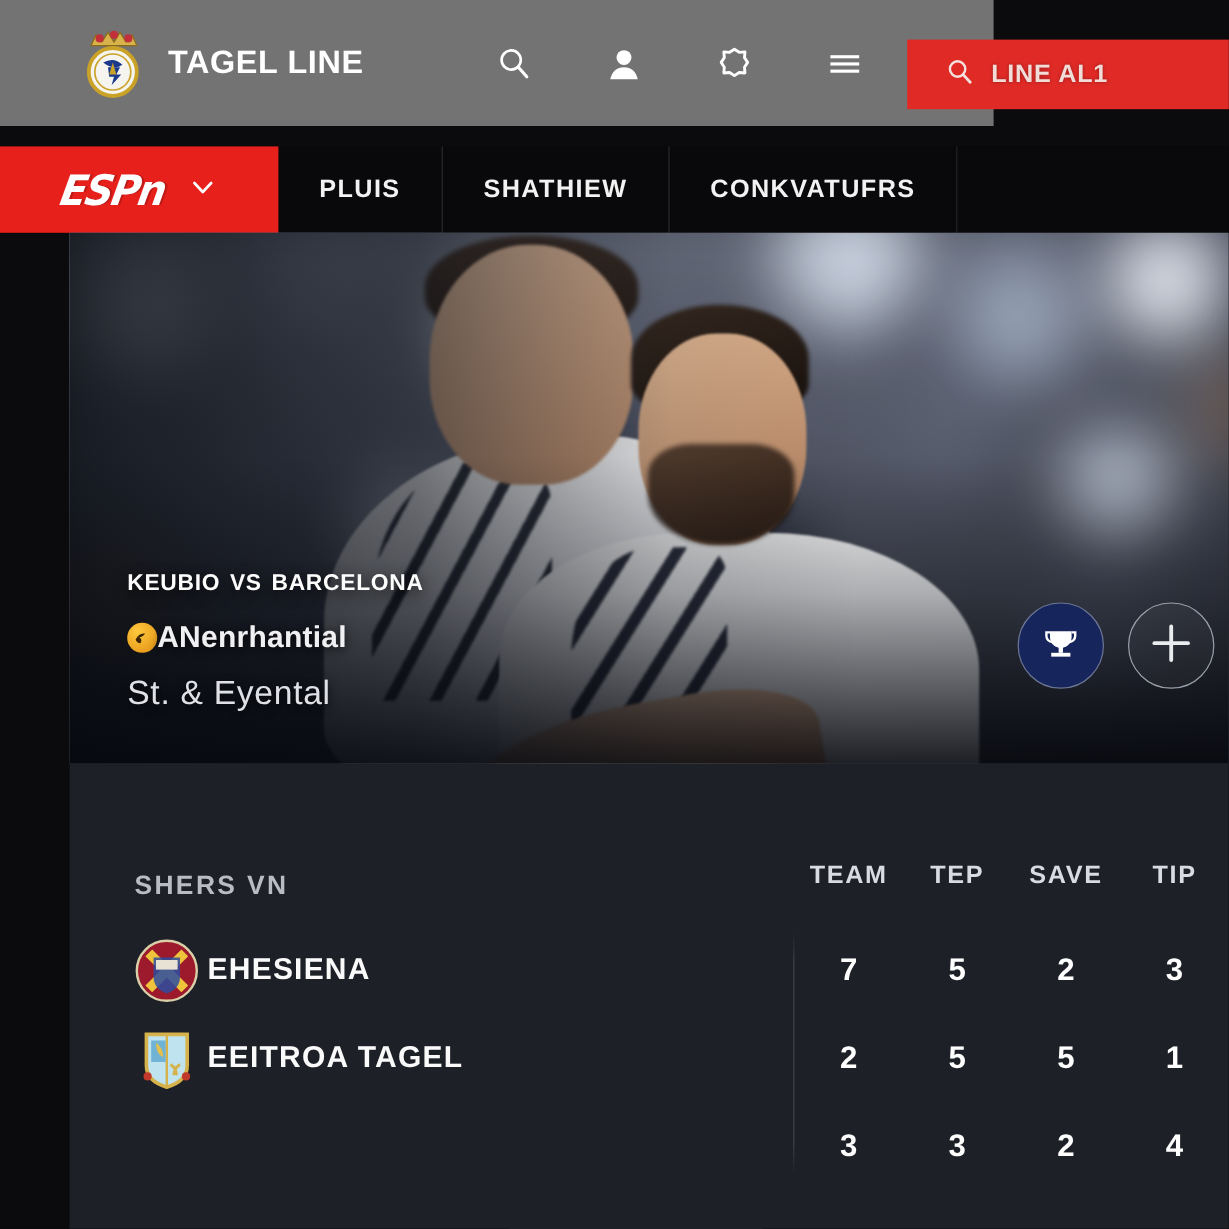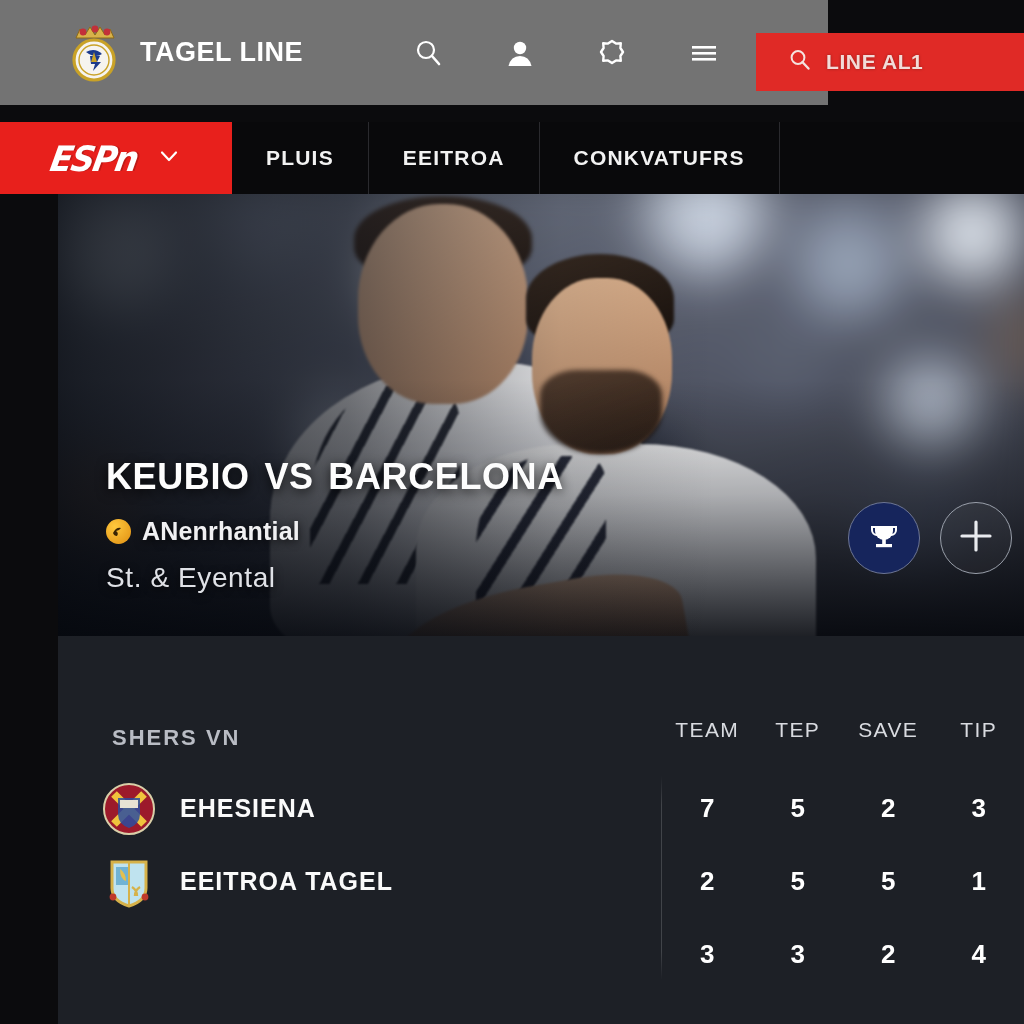--- a/index.html
+++ b/index.html
@@ -144,25 +144,25 @@
     border:3px solid #222a38;filter:blur(.8px);
   }
   .hero-shade{
     position:absolute;inset:0;
     background:
       linear-gradient(90deg,rgba(5,8,14,.82) 0%,rgba(6,9,16,.55) 30%,rgba(8,10,16,.12) 52%,rgba(8,10,16,0) 68%),
       linear-gradient(0deg,rgba(4,6,11,.88) 0%,rgba(4,6,11,.30) 32%,rgba(4,6,11,0) 58%);
   }
   .hero-text{position:absolute;left:48px;bottom:42px;}
   .hero-title{
-    color:#fdfdfd;font-size:51px;font-weight:bold;letter-spacing:0.6px;
+    color:#fdfdfd;font-size:27px;font-weight:bold;letter-spacing:0.6px;
     font-variant:small-caps;text-transform:lowercase;
     text-shadow:0 3px 12px rgba(0,0,0,.85);white-space:nowrap;line-height:1;
   }
-  .hero-sub{display:flex;align-items:center;gap:11px;margin-top:20px;}
+  .hero-sub{display:flex;align-items:center;margin-top:20px;}
   .hero-badge{
     width:25px;height:25px;border-radius:50%;flex:none;
     background:radial-gradient(circle at 35% 30%,#ffc83d,#e08f12);
     display:flex;align-items:center;justify-content:center;
   }
   .hero-sub-label{
     color:#f0f0f2;font-size:25px;font-weight:bold;letter-spacing:.2px;
     text-shadow:0 2px 8px rgba(0,0,0,.8);white-space:nowrap;
   }
   .hero-meta{
@@ -185,30 +185,30 @@
   .tbl-head{
     position:absolute;left:0;top:82px;width:966px;height:40px;
     display:flex;align-items:center;
   }
   .th-left{
     position:absolute;left:54px;color:#b9bcc4;font-size:22px;font-weight:600;
     letter-spacing:2px;white-space:nowrap;
   }
   .th-stats{position:absolute;left:604px;top:0;width:362px;display:flex;}
   .th-stats > div{
-    flex:1;text-align:center;color:#d9dbe0;font-size:21px;font-weight:400;
+    flex:1;text-align:center;color:#d9dbe0;font-size:21px;font-weight:700;
     letter-spacing:1.4px;
   }
   .divider{
     position:absolute;left:661px;top:776px;width:1px;height:204px;
     background:linear-gradient(180deg,rgba(255,255,255,0),rgba(255,255,255,.16) 14%,rgba(255,255,255,.16) 86%,rgba(255,255,255,0));
   }
   .rows{position:absolute;left:0;top:136px;width:966px;}
   .row{height:73px;display:flex;align-items:center;position:relative;}
-  .row-left{position:absolute;left:44px;display:flex;align-items:center;gap:24px;}
+  .row-left{position:absolute;left:54px;display:flex;align-items:center;gap:7px;}
   .crest-sm{width:54px;height:54px;flex:none;position:relative;}
   .row-name{
     color:#fafafa;font-size:25px;font-weight:bold;letter-spacing:1px;white-space:nowrap;
   }
   .row-stats{position:absolute;left:604px;width:362px;display:flex;}
   .row-stats > div{
     flex:1;text-align:center;color:#fff;font-size:26px;font-weight:bold;
   }
 </style>
 </head>
@@ -275,21 +275,21 @@
   <div class="navbar">
     <div class="nav-espn">
       <span class="espn-logo">ESPn</span>
       <span>
         <svg width="24" height="24" viewBox="0 0 24 24">
             <path d="M5 8.5 L12 16 L19 8.5" fill="none" stroke="#fff" stroke-width="2.2" stroke-linecap="round" stroke-linejoin="round"></path>
           </svg>
       </span>
     </div>
     <div class="nav-item">PLUIS</div>
-    <div class="nav-item">EEITROA</div>
+    <div class="nav-item">SHATHIEW</div>
     <div class="nav-item">CONKVATUFRS</div>
     <div class="nav-rest"></div>
   </div>
 
   <div class="hero">
     <div class="hero-bg">
       <div class="crowd"></div>
       <div class="p1-body"></div>
         <div class="p1-stripes"></div>
       <div class="p1-hair"></div>

